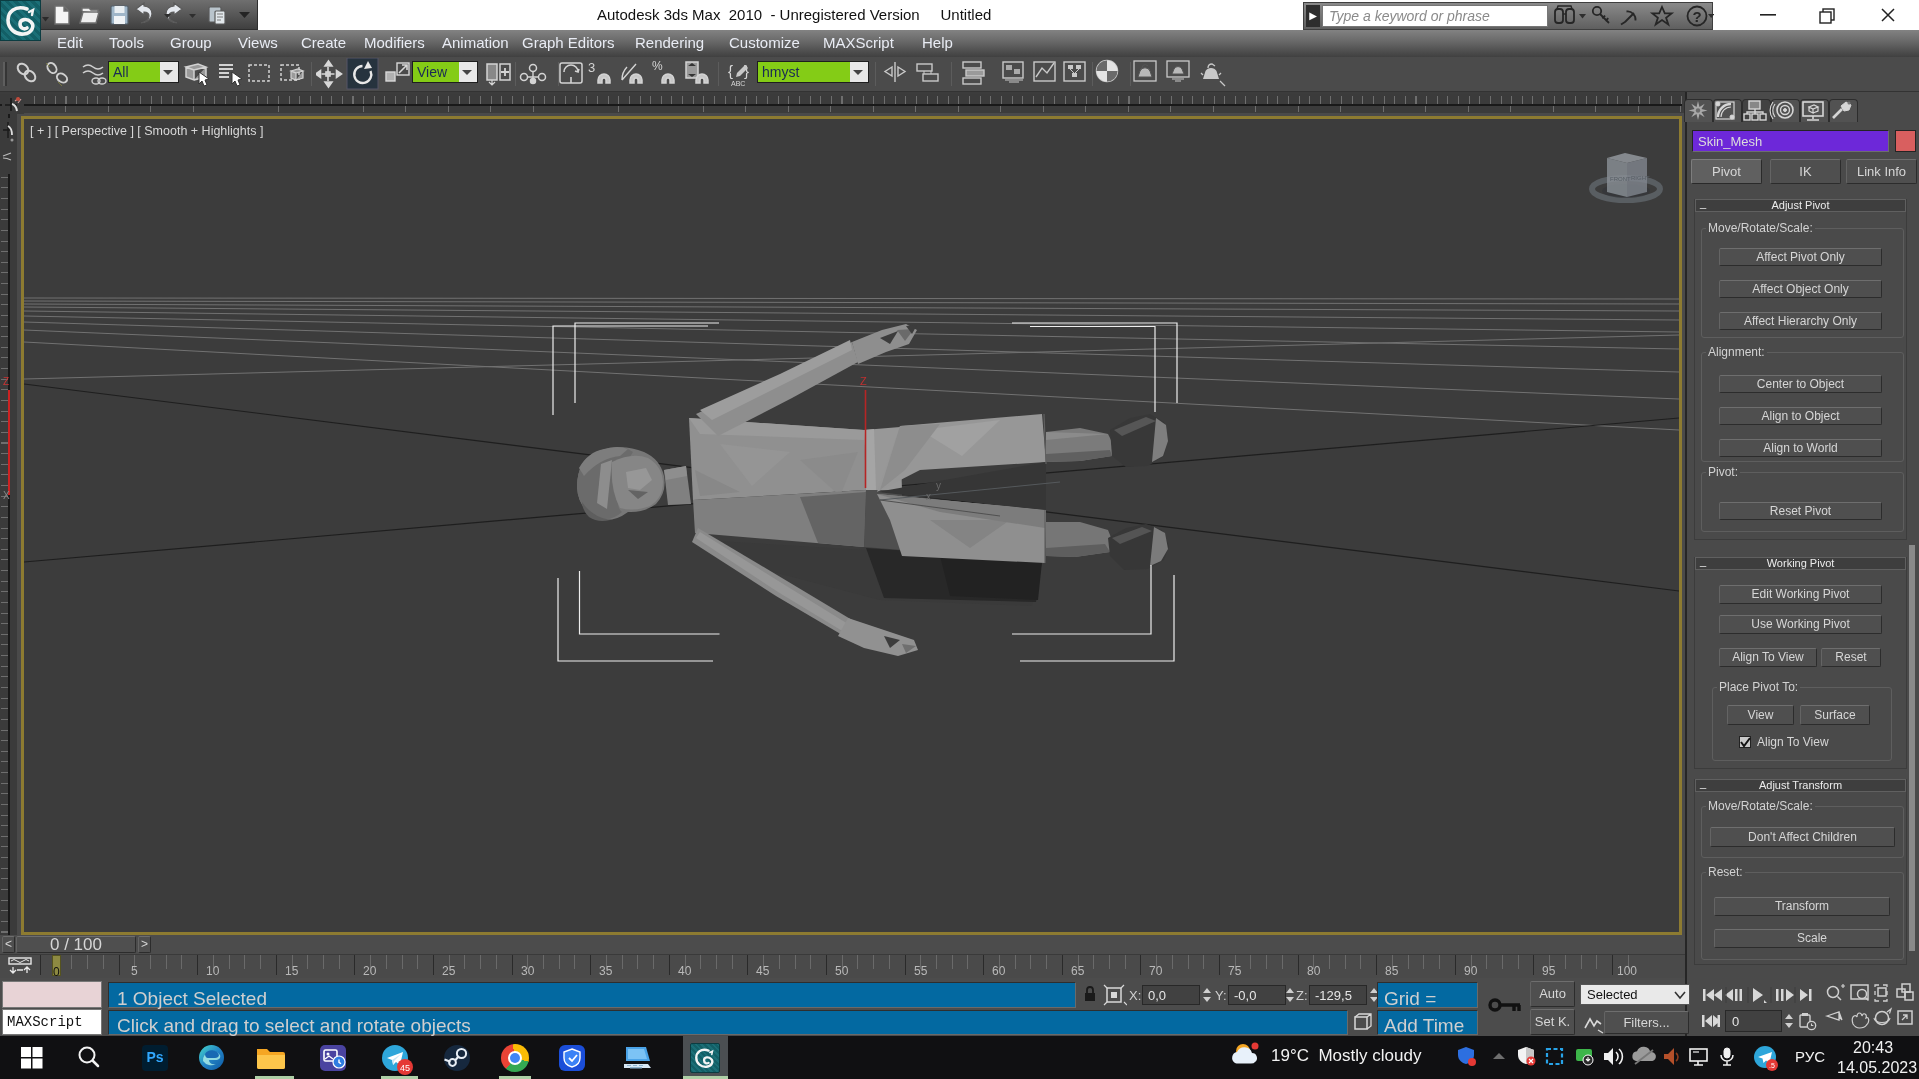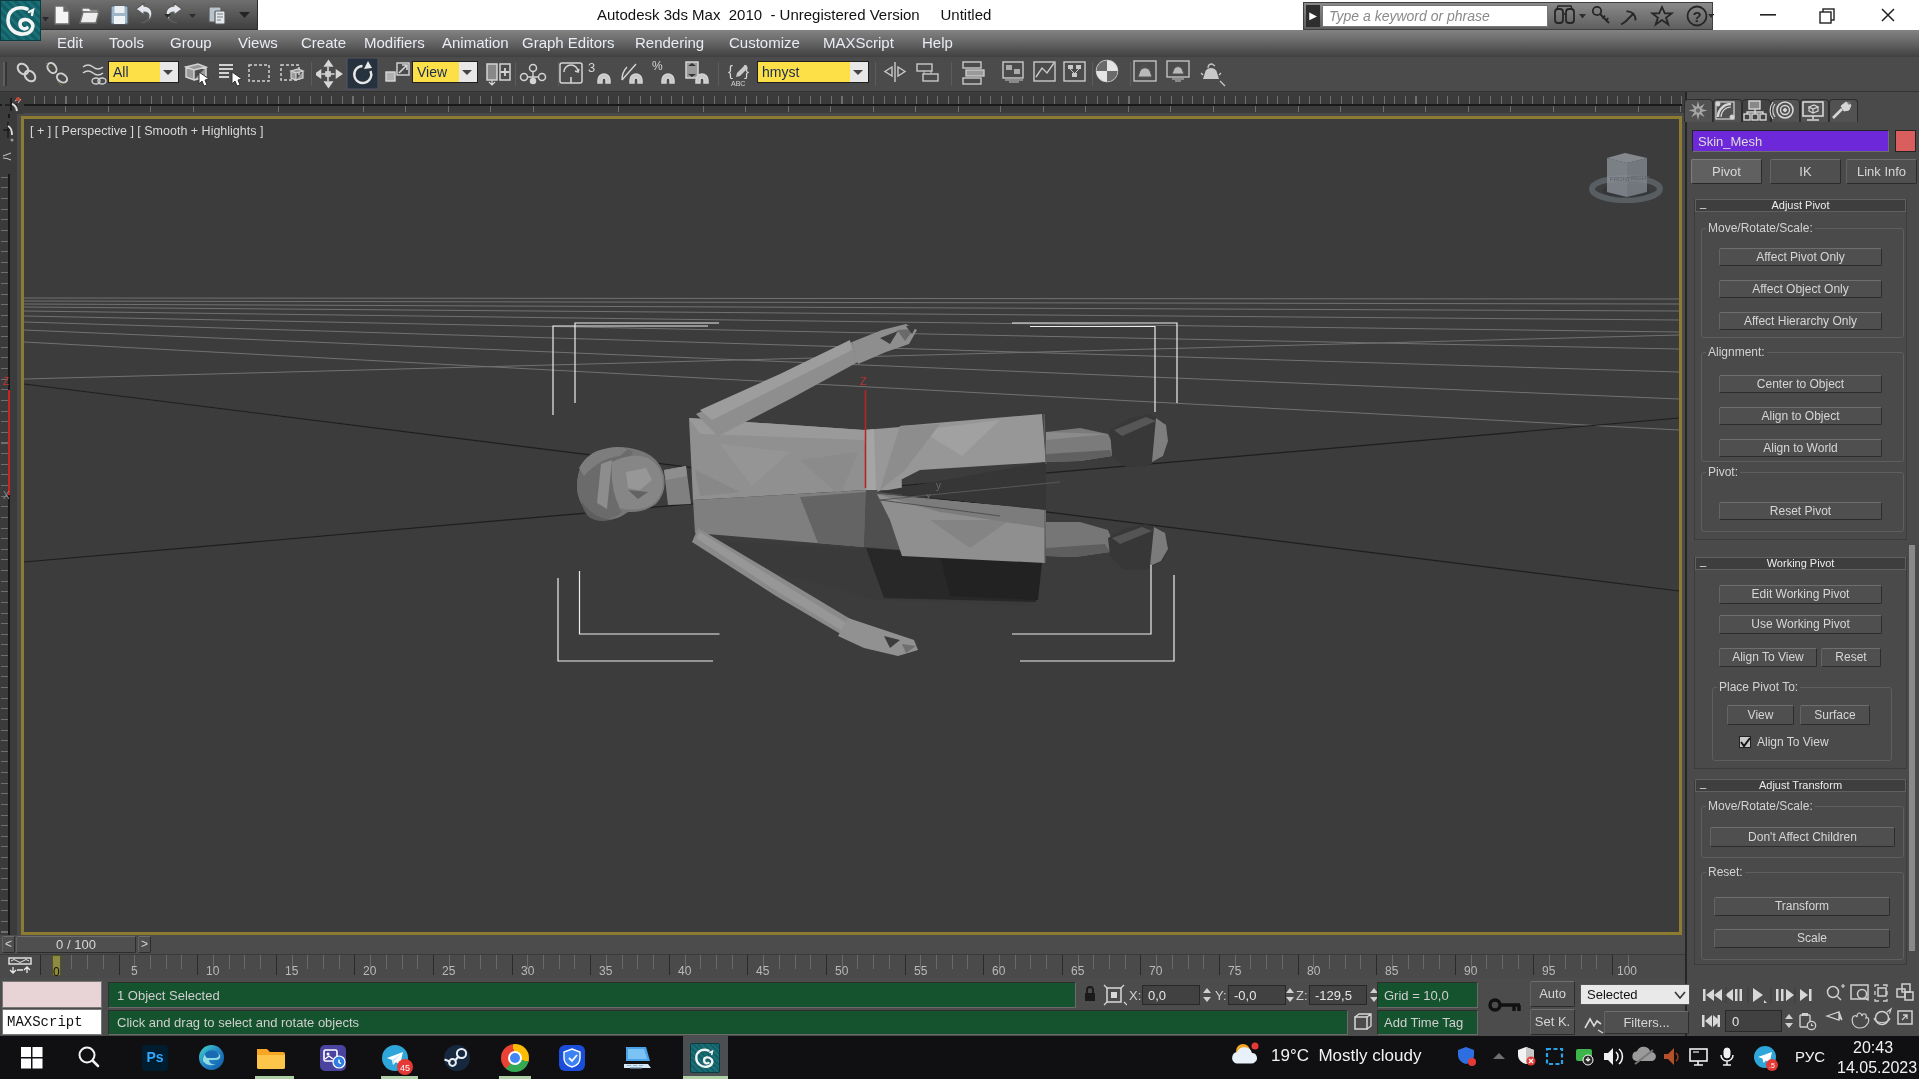--- a/index.html
+++ b/index.html
@@ -14,21 +14,21 @@
   #qat { left:0; top:0; width:258px; height:30px;
      background:linear-gradient(#6f6f6f,#5a5a5a 45%,#3f3f3f); border-bottom:1px solid #2e2e2e; border-right:1px solid #2e2e2e;}
   #logo { left:0; top:0; width:41px; height:41px; background:
      repeating-linear-gradient(45deg,#135f66 0 3px,#1b6f77 3px 6px); border:1px solid #0c3d42; z-index:5;}
   
   #menubar { left:0; top:30px; width:1919px; height:27px;
      background:linear-gradient(#828282,#6a6a6a 40%,#4a4a4a 85%,#404040); }
   .menu { position:absolute; top:34px; font-size:15px; color:#e9ecf4; }
   
   #toolbar { left:0; top:57px; width:1919px; height:35px; background:#4b4b4b; border-bottom:1px solid #333; }
-  .combo { position:absolute; height:22px; background:#fde047; border:1px solid #1e1e1e;
+  .combo { position:absolute; height:22px; background:#84cc16; border:1px solid #1e1e1e;
       box-shadow:inset -18px 0 0 #e8e8e8; font-size:14px; color:#1a2a55; }
   .combo span { position:absolute; left:4px; top:2px; }
   .combo:after { content:""; position:absolute; right:5px; top:8px; width:0; height:0;
       border:5px solid transparent; border-top-color:#444; }
   .tsep { position:absolute; top:62px; width:1px; height:24px; background:#3a3a3a; border-right:1px solid #5c5c5c; }
   
   #hruler { left:0; top:94px; width:1682px; height:20px; background:#3b3b3b; }
   #hruler .tks1 { position:absolute; left:24px; top:2px; width:1658px; height:8px;
      background:repeating-linear-gradient(90deg, transparent 0 9.6px, #6e6e6e 9.6px 10.63px); }
   #hruler .line { position:absolute; left:0; top:10px; width:1682px; height:2px; background:#191919; }
@@ -55,22 +55,22 @@
   .btn.on { background:#606060; border:1px solid #7d7d7d; border-bottom-color:#2a2a2a; border-right-color:#2a2a2a; }
   .roll { position:absolute; left:1695px; width:211px; height:13px; background:#3e3e3e;
      border:1px solid #606060; color:#ececec; font-size:11px; text-align:center; line-height:11px; }
   .roll i { position:absolute; left:4px; top:-2px; font-style:normal; }
   .grp { position:absolute; border:1px solid #5e5e5e; border-radius:3px; }
   .grplab { position:absolute; color:#d2d2d2; font-size:12px; background:#4a4a4a; padding:0 2px; }
   
   #tsrow { left:0; top:935px; width:1685px; height:19px; background:#4c4c4c; }
   #ruler2 { left:0; top:954px; width:1685px; height:24px; background:#4a4a4a; border-top:1px solid #3a3a3a;}
   #status { left:0; top:978px; width:1685px; height:58px; background:#4c4c4c; }
-  .sunk { position:absolute; background:#14532d; border:1px solid #2e2e2e; border-bottom-color:#6a6a6a;
-      border-right-color:#6a6a6a; color:#cfcfcf; font-size:13px; }
+  .sunk { position:absolute; background:#0369a1; border:1px solid #2e2e2e; border-bottom-color:#6a6a6a;
+      border-right-color:#6a6a6a; color:#cfcfcf; font-size:19px; }
   .dfield { position:absolute; background:#414141; border:1px solid #282828; color:#e6e6e6; font-size:13px; }
   
   #taskbar { left:0; top:1036px; width:1919px; height:43px; background:#101012; }
   .green { position:absolute; top:1076px; height:3px; background:#aecfa6; }
   text { font-family:"Liberation Sans", sans-serif; }
 </style>
 </head>
 <body>
 <div id="stage">
 
@@ -539,21 +539,21 @@
   <div class="grplab" style="left:1706px;top:799px;">Move/Rotate/Scale:</div>
   <div class="btn" style="left:1710px;top:827px;width:185px;height:20px;line-height:18px;">Don't Affect Children</div>
   <div class="grp" style="left:1701px;top:872px;width:203px;height:88px;"></div>
   <div class="grplab" style="left:1706px;top:865px;">Reset:</div>
   <div class="btn" style="left:1714px;top:897px;width:176px;height:19px;line-height:17px;">Transform</div>
   <div class="btn" style="left:1714px;top:929px;width:176px;height:19px;line-height:17px;padding-left:20px;">Scale</div>
   <div class="abs" style="left:1909px;top:545px;width:6px;height:406px;background:#8a8a8a;"></div>
 
   <div class="abs" id="tsrow"></div>
   <div class="btn" style="left:2px;top:936px;width:13px;height:17px;line-height:15px;">&lt;</div>
-  <div class="btn" style="left:16px;top:936px;width:120px;height:17px;line-height:15px;font-size:13px;">0 / 100</div>
+  <div class="btn" style="left:16px;top:936px;width:120px;height:17px;line-height:15px;font-size:17px;">0 / 100</div>
   <div class="btn" style="left:138px;top:936px;width:13px;height:17px;line-height:15px;">&gt;</div>
 
   <div class="abs" id="ruler2"></div>
   <svg class="abs" style="left:8px;top:957px" width="26" height="18" viewBox="0 0 26 18">
     <rect x="1" y="1" width="22" height="6" fill="none" stroke="#e8e8e8" stroke-width="1.4"></rect>
     <path d="M3,4 q3,-3 6,0 q3,3 6,0 q3,-3 6,0" stroke="#e8e8e8" fill="none" stroke-width="1"></path>
     <path d="M5,10 v6 M2,13 l3,3 l3,-3 M19,16 v-6 M16,13 l3,-3 l3,3 M9,13 h6" stroke="#e8e8e8" fill="none" stroke-width="1.3"></path>
   </svg>
   <div class="abs" style="left:40px;top:955px;width:1600px;height:14px;
       background:repeating-linear-gradient(90deg,#6a6a6a 0 1px,transparent 1px 15.72px);"></div>

